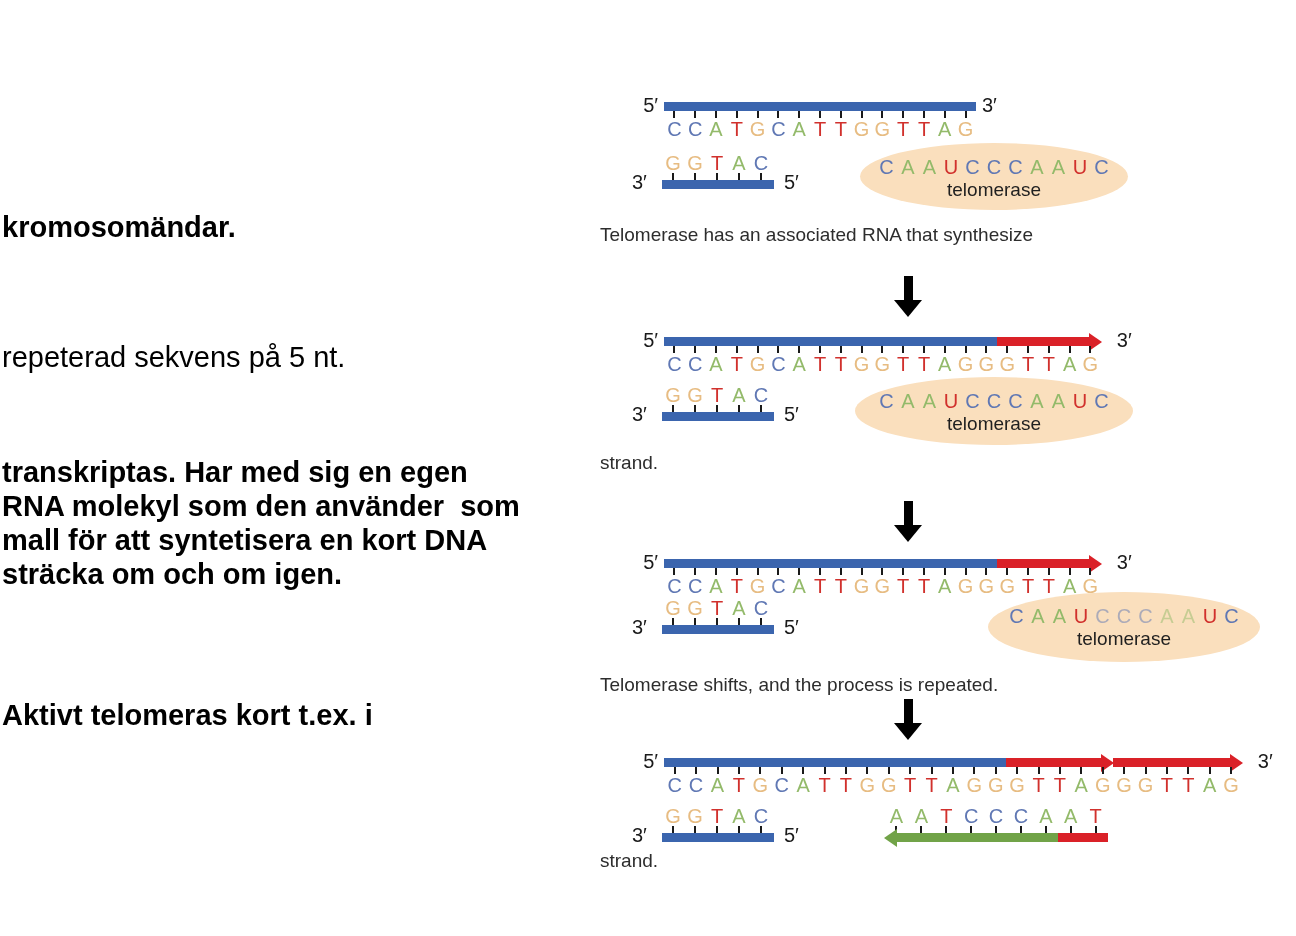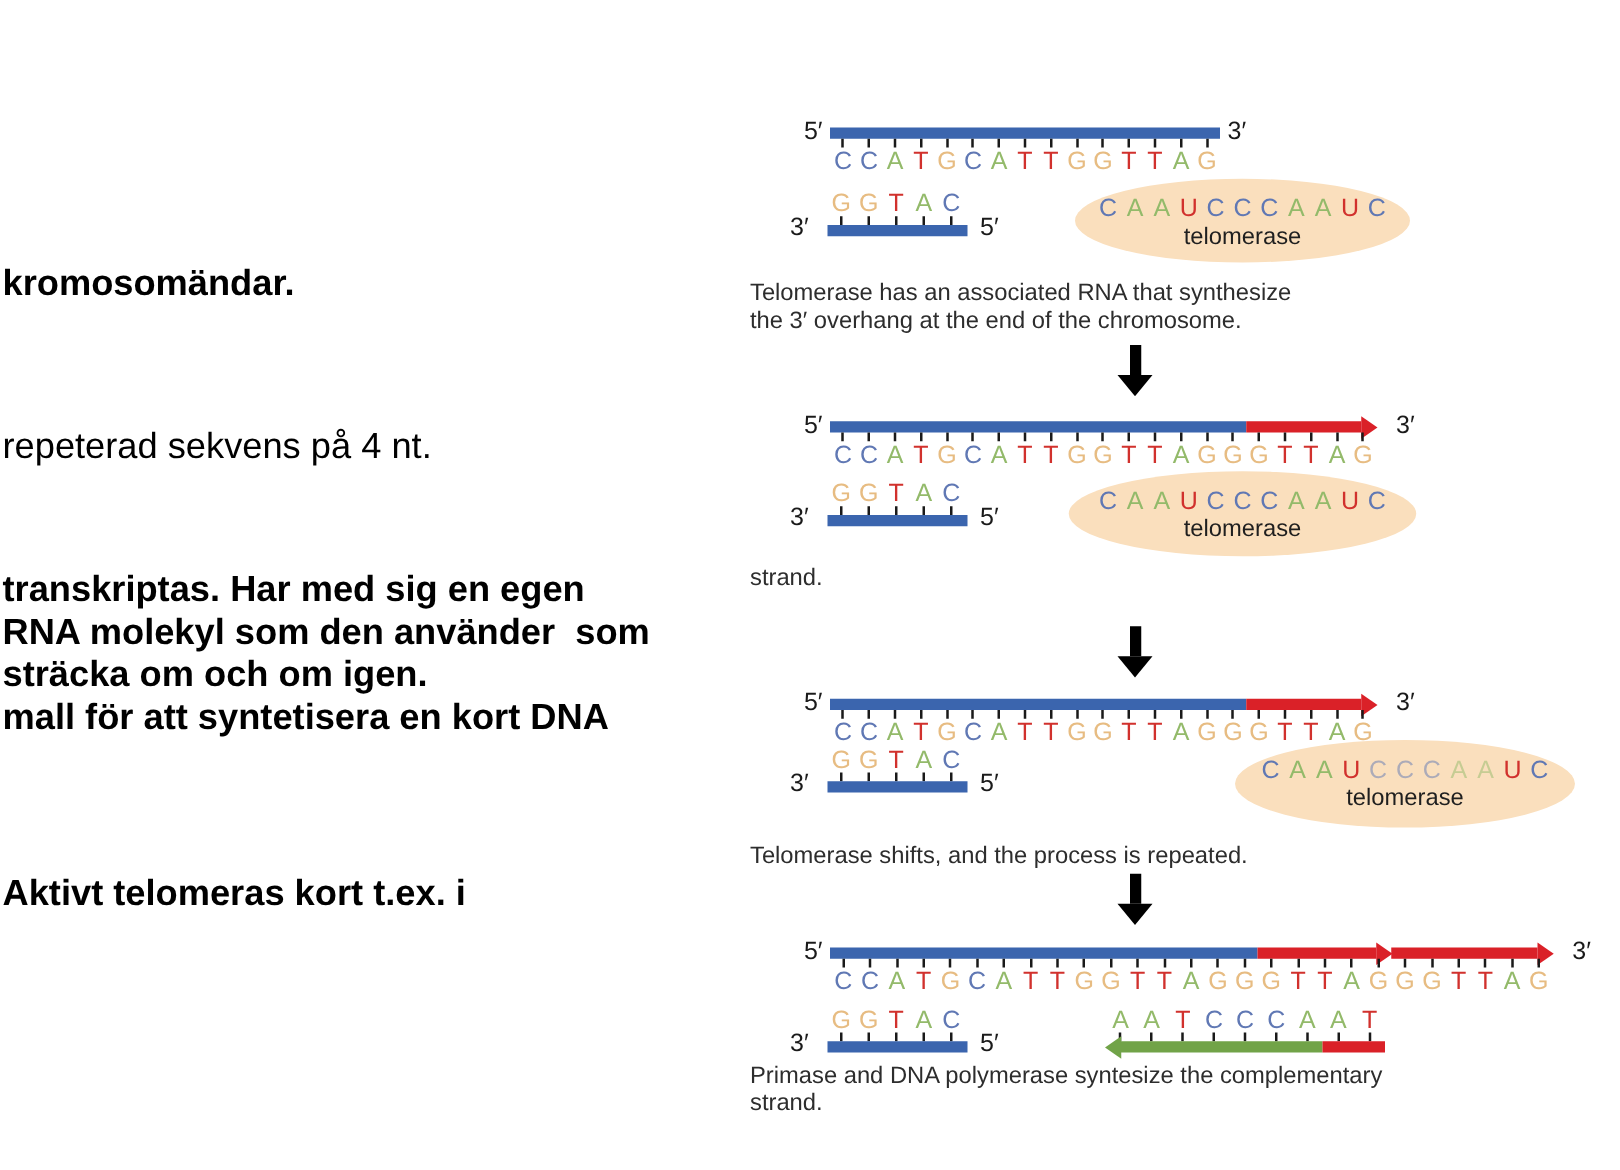--- a/index.html
+++ b/index.html
@@ -42,27 +42,27 @@
 </style>
 </head>
 <body>
 
 <div id="stage">
   <div id="left-text">
       <div class="para bold" style="top: 210px;">
         <div class="pline">kromosomändar.</div>
       </div>
       <div class="para" style="top: 340px;">
-        <div class="pline">repeterad sekvens på 4 nt.</div>
+        <div class="pline">repeterad sekvens på 5 nt.</div>
       </div>
       <div class="para bold" style="top: 455px;">
         <div class="pline">transkriptas. Har med sig en egen</div>
         <div class="pline">RNA molekyl som den använder  som</div>
+        <div class="pline">mall för att syntetisera en kort DNA</div>
         <div class="pline">sträcka om och om igen.</div>
-        <div class="pline">mall för att syntetisera en kort DNA</div>
       </div>
       <div class="para bold" style="top: 698px;">
         <div class="pline">Aktivt telomeras kort t.ex. i</div>
       </div>
     </div>
   <div id="diagram">
       <div class="ellipse" style="left: 860px; top: 143px; width: 268px; height: 67px; background: rgb(250, 223, 189);">
         <div class="erow">
           <span style="color: rgb(96, 120, 180);">C</span>
           <span style="color: rgb(147, 186, 106);">A</span>
@@ -125,21 +125,20 @@
         <div class="ntb" style="left: 66px; width: 22px; color: rgb(147, 186, 106);">A</div>
         <div class="tickb" style="left: 76px;"></div>
         <div class="ntb" style="left: 88px; width: 22px; color: rgb(96, 120, 180);">C</div>
         <div class="tickb" style="left: 98px;"></div>
         <div class="bbar" style="left: 0px; width: 112px; background: rgb(59, 101, 174);"></div>
         <div class="endlab" style="left: -30px; top: 18px;">3′</div>
         <div class="endlab" style="left: 122px; top: 18px;">5′</div>
       </div>
       <div class="caption" style="left: 600px; top: 224px;">
         <div class="cap-line">Telomerase has an associated RNA that synthesize</div>
-        <div class="cap-line">the 3′ overhang at the end of the chromosome.</div>
       </div>
       <div class="step-arrow" style="left: 894px; top: 276px;">
         <div class="stem" style="background: rgb(0, 0, 0);"></div>
         <div class="head" style="border-top-color: rgb(0, 0, 0);"></div>
       </div>
       <div class="ellipse" style="left: 855px; top: 377px; width: 278px; height: 68px; background: rgb(250, 223, 189);">
         <div class="erow">
           <span style="color: rgb(96, 120, 180);">C</span>
           <span style="color: rgb(147, 186, 106);">A</span>
           <span style="color: rgb(147, 186, 106);">A</span>
@@ -413,17 +412,16 @@
         <div class="tickb" style="left: 160.85px;"></div>
         <div class="ntb" style="left: 174.3px; width: 24.9px; color: rgb(147, 186, 106);">A</div>
         <div class="tickb" style="left: 185.75px;"></div>
         <div class="ntb" style="left: 199.2px; width: 24.9px; color: rgb(209, 49, 45);">T</div>
         <div class="tickb" style="left: 210.65px;"></div>
         <div class="tri-l" style="left: 0px; border-right-color: rgb(113, 163, 72);"></div>
         <div class="abar" style="left: 12px; width: 162.3px; background: rgb(113, 163, 72);"></div>
         <div class="abar" style="left: 174.3px; width: 49.8px; background: rgb(218, 33, 40);"></div>
       </div>
       <div class="caption" style="left: 600px; top: 850px;">
-        <div class="cap-line">Primase and DNA polymerase syntesize the complementary</div>
         <div class="cap-line">strand.</div>
       </div>
     </div>
 </div>
 
 </body></html>

